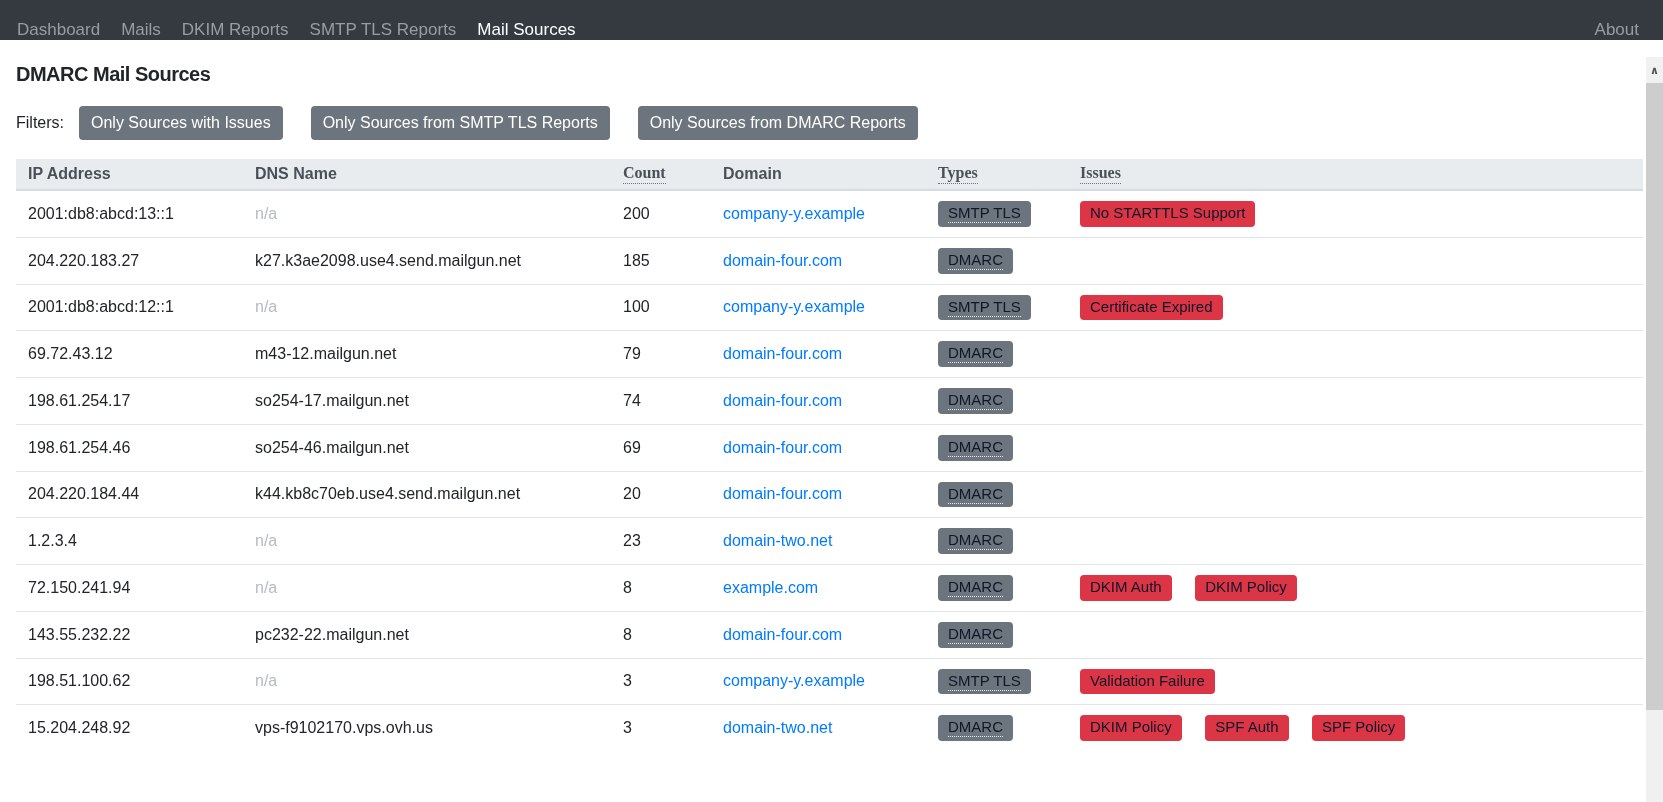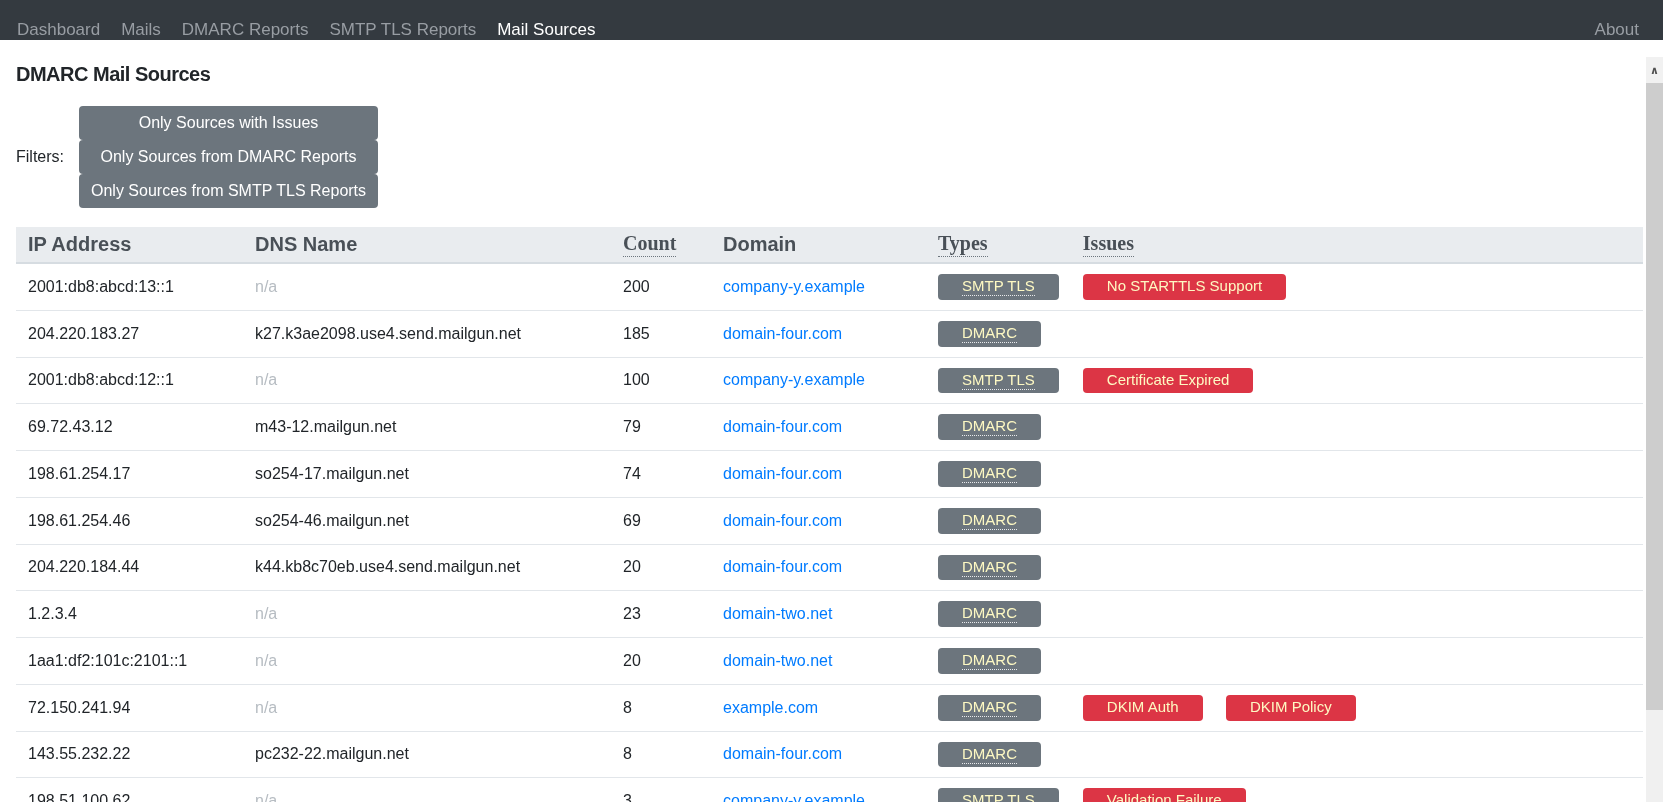--- a/index.html
+++ b/index.html
@@ -40,66 +40,66 @@
     color:#505050;font-size:11px;font-weight:bold;cursor:pointer;
   }
   .scroll-thumb{
     position:absolute;top:26px;left:0;width:17px;height:627px;background:#cdcdcd;cursor:pointer;
   }
   
   .content{padding:23px 20px 0 16px;}
   h1{font-size:20px;font-weight:700;letter-spacing:-.5px;margin-bottom:20px;}
   .filters{display:flex;align-items:center;margin-bottom:19px;}
   .filters-label{margin-right:15px;}
-  .filters-buttons{display:flex;flex-direction:column;}
+  .filters-buttons{display:flex;}
   .btn-filter{
     background:var(--secondary);color:#fff;border:none;border-radius:4px;
     font-family:inherit;font-size:16px;padding:8px 12px;margin-right:28px;
     cursor:pointer;white-space:nowrap;
   }
   
   table{width:100%;border-collapse:collapse;}
   thead th{
     background:var(--table-header-bg);color:#495057;text-align:left;
-    font-size:20px;font-weight:700;padding:5px 12px;
+    font-size:16px;font-weight:700;padding:5px 12px;
     border-bottom:2px solid #d6dce1;
   }
   thead th .col-label{display:inline-block;}
   thead th .col-label.sortable{border-bottom:1px dotted #6c757d;padding-bottom:1px;cursor:help;font-family:Liberation Serif, serif;}
   tbody td{
     padding:10px 12px;border-bottom:1px solid #e2e6ea;vertical-align:middle;
     white-space:nowrap;
   }
   tbody tr:last-child td{border-bottom:none;}
   .col-ip{width:227px;}
   .col-dns{width:368px;}
   .col-count{width:100px;}
   .col-domain{width:215px;}
   .col-types{width:142px;}
   td .na{color:var(--muted-text);}
   .domain-link{color:var(--link);text-decoration:none;cursor:pointer;}
   .badge{
-    display:inline-block;border-radius:4px;color:#fef9c3;
-    font-size:15px;line-height:1.25;padding:3px 24px 4px;vertical-align:middle;
+    display:inline-block;border-radius:4px;color:#0f172a;
+    font-size:15px;line-height:1.25;padding:3px 10px 4px;vertical-align:middle;
   }
   .badge-type{background:var(--secondary);cursor:help;}
   .badge-type .badge-text{border-bottom:1px dotted rgba(255,255,255,.85);padding-bottom:1px;}
   .badge-issue{background:var(--danger);margin-right:19px;}
 </style>
 </head>
 <body>
 
 <nav class="navbar">
   <ul class="nav-list">
 
       <li><a class="nav-link">Dashboard</a></li>
 
       <li><a class="nav-link">Mails</a></li>
 
-      <li><a class="nav-link">DMARC Reports</a></li>
+      <li><a class="nav-link">DKIM Reports</a></li>
 
       <li><a class="nav-link">SMTP TLS Reports</a></li>
 
       <li><a class="nav-link active">Mail Sources</a></li>
     </ul>
   <a class="nav-link nav-about">About</a>
 </nav>
 
 <div class="scrollbar">
   <div class="scroll-btn">
@@ -110,23 +110,23 @@
 
 <main class="content">
   <h1>DMARC Mail Sources</h1>
 
   <div class="filters">
     <span class="filters-label">Filters:</span>
     <span class="filters-buttons">
 
         <button class="btn-filter">Only Sources with Issues</button>
 
+        <button class="btn-filter">Only Sources from SMTP TLS Reports</button>
+
         <button class="btn-filter">Only Sources from DMARC Reports</button>
-
-        <button class="btn-filter">Only Sources from SMTP TLS Reports</button>
       </span>
   </div>
 
   <table>
     <colgroup>
       <col class="col-ip">
         <col class="col-dns">
         <col class="col-count">
       <col class="col-domain">
         <col class="col-types">
@@ -279,34 +279,20 @@
           <td>
             
           
               <span class="badge badge-type"><span class="badge-text">DMARC</span></span>
             </td>
           <td>
             
           </td>
         </tr>
 
-        <tr>
-          <td>1aa1:df2:101c:2101::1</td>
-          <td><span class="na">n/a</span></td>
-          <td>20</td>
-          <td><a class="domain-link">domain-two.net</a></td>
-          <td>
-            
-          
-              <span class="badge badge-type"><span class="badge-text">DMARC</span></span>
-            </td>
-          <td>
-            
-          </td>
-        </tr>
 
         <tr>
           <td>72.150.241.94</td>
           <td><span class="na">n/a</span></td>
           <td>8</td>
           <td><a class="domain-link">example.com</a></td>
           <td>
             
           
               <span class="badge badge-type"><span class="badge-text">DMARC</span></span>

